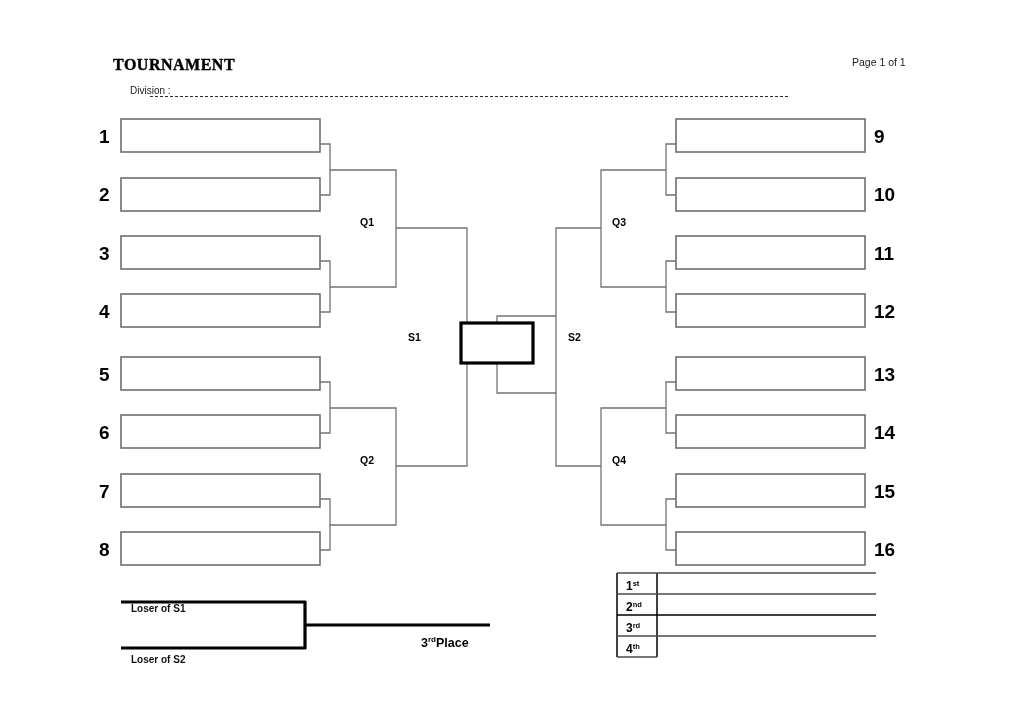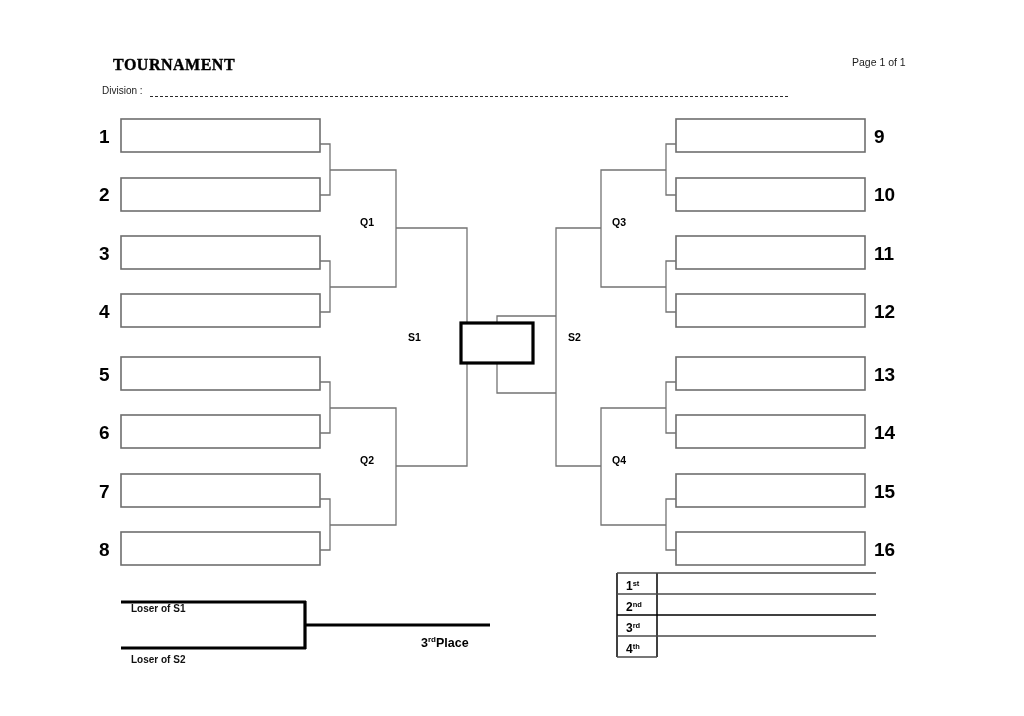--- a/index.html
+++ b/index.html
@@ -35,21 +35,21 @@
   .page-num {
     position: absolute;
     left: 808px;
     top: 56px;
     font-size: 10.5px;
     color: #1a1a1a;
     padding-left: 44px;
   }
   .division-label {
     position: absolute;
-    left: 94px;
+    left: 122px;
     top: 85px;
     font-size: 10px;
     color: #1a1a1a;
     padding-left: 8px;
   }
   .division-rule {
     position: absolute;
     left: 150px;
     top: 96px;
     width: 638px;

